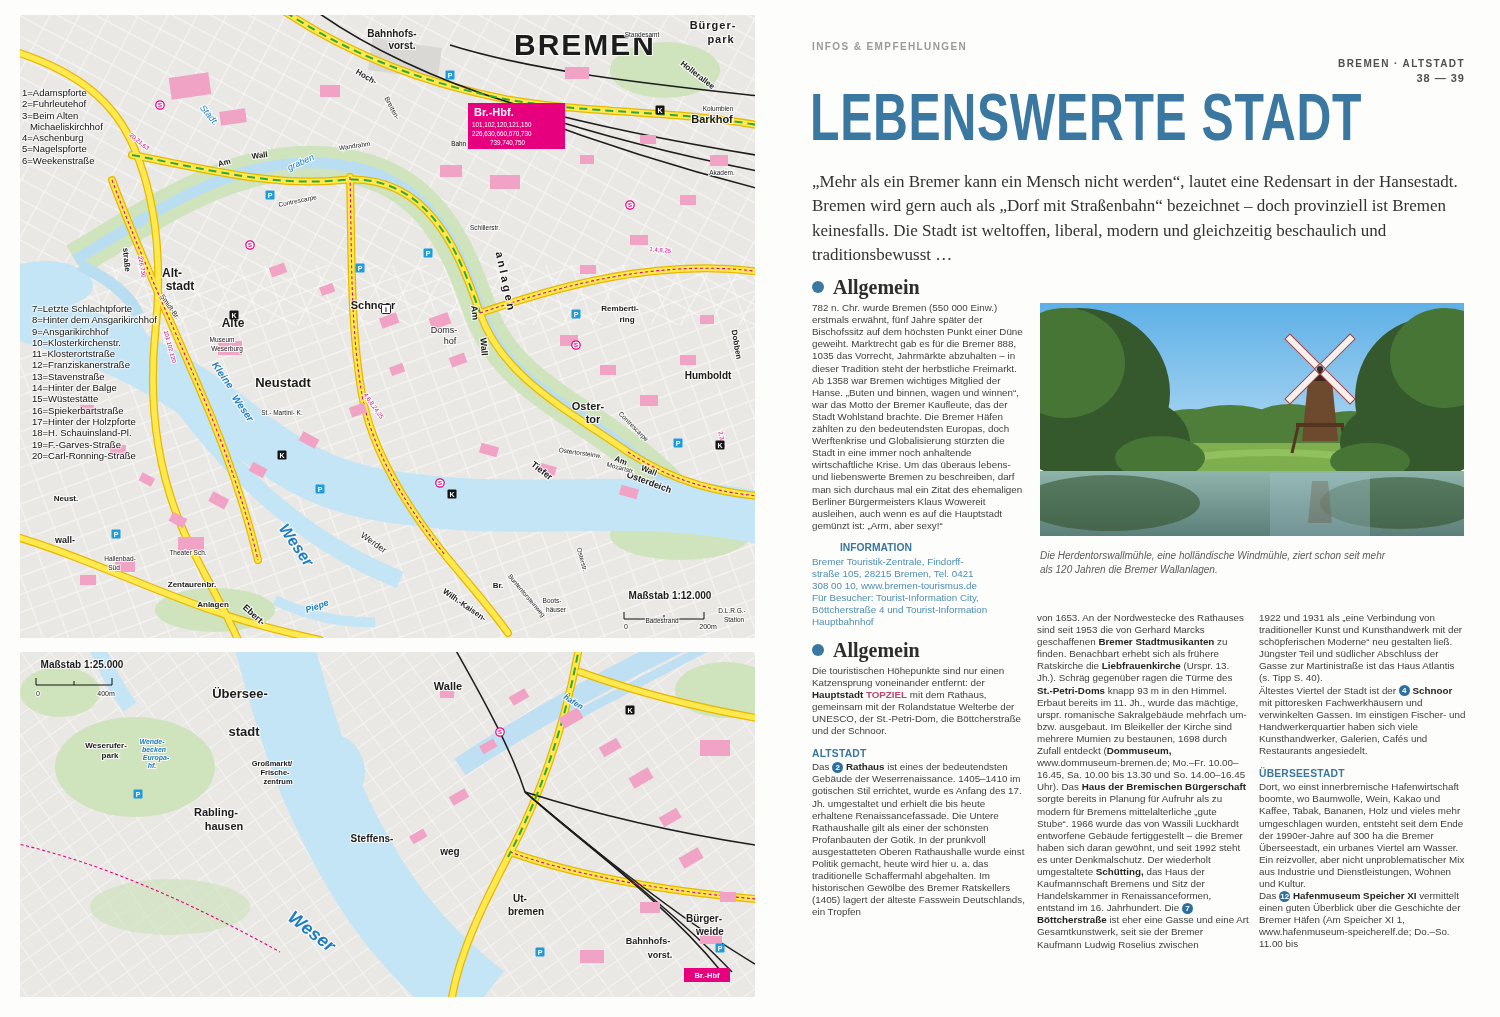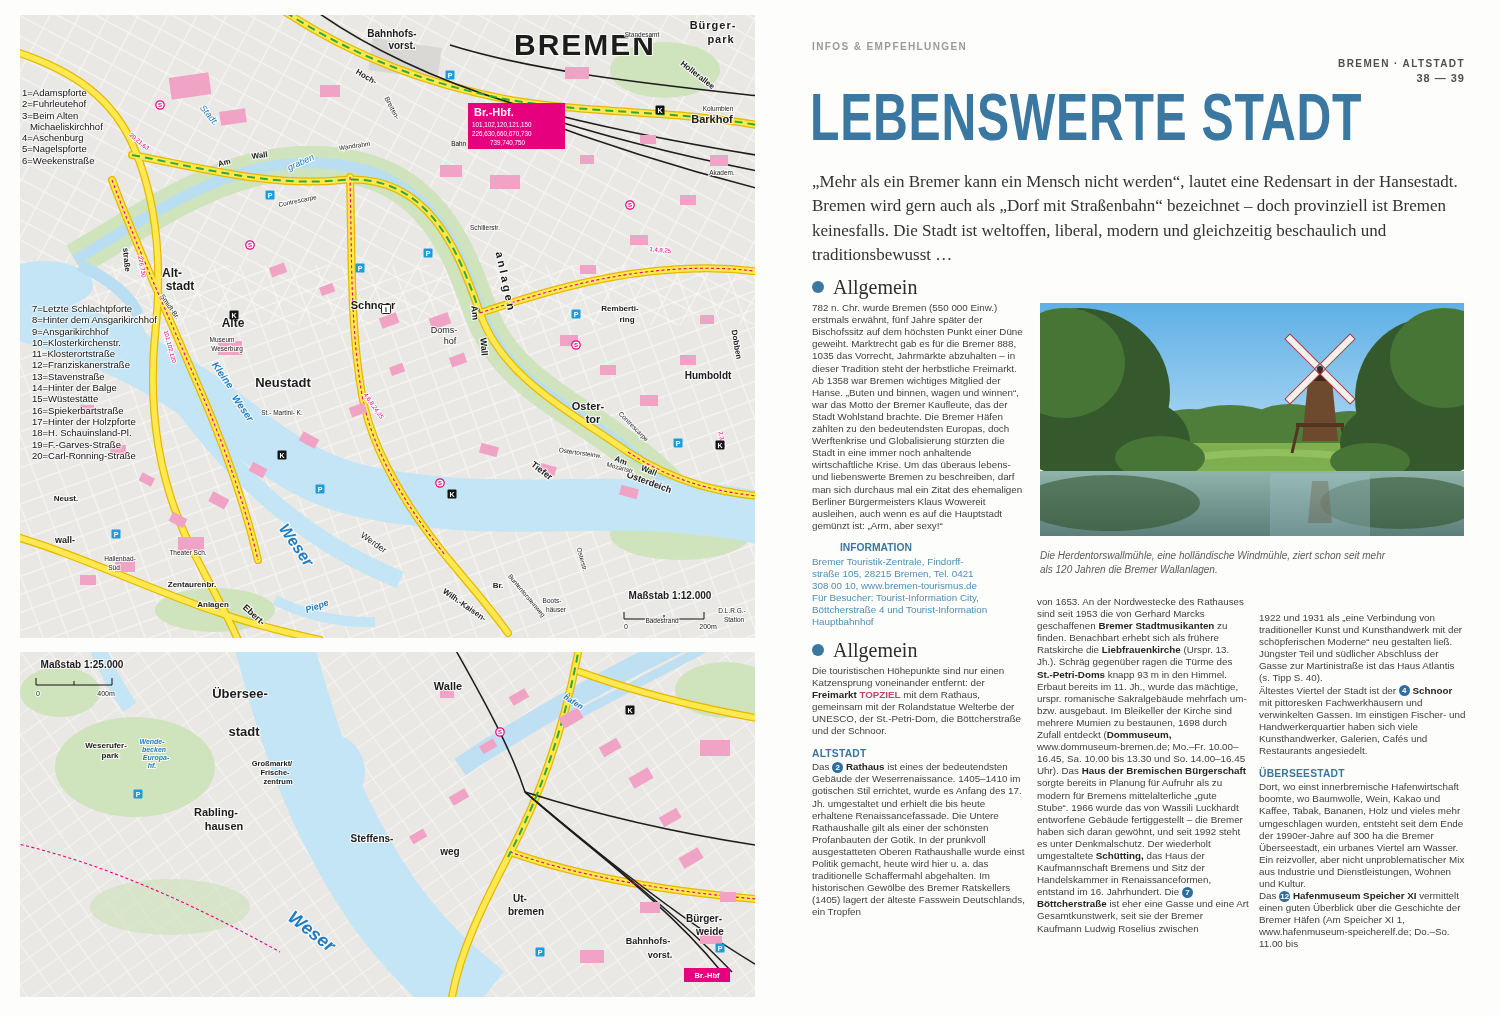--- a/index.html
+++ b/index.html
@@ -20,24 +20,24 @@
   .hdr-left{left:812px;top:41px;font-size:10px;font-weight:bold;letter-spacing:1.4px;color:#9a9a9a;}
   .hdr-right{left:1150px;top:58px;width:315px;text-align:right;font-size:10px;font-weight:bold;letter-spacing:1.4px;color:#4f4f4f;}
   .hdr-pages{margin-top:3px;font-size:11px;letter-spacing:1px;}
   .title{left:810px;top:84px;font-size:66px;font-weight:bold;color:#3a78a2;letter-spacing:1px;
          transform:scaleX(.73);transform-origin:left top;white-space:nowrap;line-height:1;}
   .intro{left:812px;top:170px;width:652px;font-family:"Liberation Serif",serif;
          font-size:17px;line-height:1.43;color:#323232;}
 
   .col{position:absolute;color:#3f3f3f;font-size:9.8px;line-height:12.1px;}
   .col1{left:812px;top:281px;width:214px;}
-  .col2{left:1037px;top:596px;width:212px;}
+  .col2{left:1037px;top:612px;width:212px;}
   .col3{left:1259px;top:612px;width:207px;}
 
-  .sec-head{display:flex;align-items:flex-end;font-family:"Liberation Serif",serif;font-weight:normal;
+  .sec-head{display:flex;align-items:flex-end;font-family:"Liberation Serif",serif;font-weight:bold;
             font-size:20px;color:#2d2d2d;margin:0 0 9px 0;}
   .sec-head .dot{width:12px;height:12px;border-radius:50%;background:#3a78a2;margin-right:9px;flex:0 0 auto;}
   .mt{margin-top:15px;}
   .sub-head{font-size:10.3px;font-weight:bold;color:#39779f;letter-spacing:.2px;margin:11px 0 1px 0;}
   .info-head{font-size:10.3px;font-weight:bold;color:#39779f;margin:10px 0 2px 0;padding-left:28px;}
   .info-line div{color:#4e8fb5;font-size:9.8px;line-height:12.1px;}
   p.body{margin:0;}
   .b{font-weight:bold;color:#262626;}
   .topziel{font-weight:bold;color:#c24669;}
   .badge{display:inline-block;width:11px;height:11px;border-radius:50%;background:#2d6f9e;color:#fff;
@@ -473,21 +473,21 @@
       <div>straße 105, 28215 Bremen, Tel. 0421</div>
       <div>308 00 10, www.bremen-tourismus.de</div>
       <div>Für Besucher: Tourist-Information City,</div>
       <div>Böttcherstraße 4 und Tourist-Information</div>
       <div>Hauptbahnhof</div>
     </div>
   <div class="sec-head mt">
     <span class="dot"></span>
     <span>Allgemein</span>
   </div>
-  <p class="body"><span>Die touristischen Höhepunkte sind nur einen Katzensprung voneinander entfernt: der </span><span class="b">Freimarkt</span><span> </span><span class="topziel">TOPZIEL</span><span> mit dem Rathaus, gemeinsam mit der Rolandstatue Welterbe der UNESCO, der St.-Petri-Dom, die Böttcherstraße und der Schnoor.</span></p>
+  <p class="body"><span>Die touristischen Höhepunkte sind nur einen Katzensprung voneinander entfernt: der </span><span class="b">Hauptstadt</span><span> </span><span class="topziel">TOPZIEL</span><span> mit dem Rathaus, gemeinsam mit der Rolandstatue Welterbe der UNESCO, der St.-Petri-Dom, die Böttcherstraße und der Schnoor.</span></p>
   <div class="sub-head">ALTSTADT</div>
   <p class="body"><span>Das </span><span class="badge">2</span><span> </span><span class="b">Rathaus</span><span> ist eines der bedeutendsten Gebäude der Weserrenaissance. 1405–1410 im gotischen Stil errichtet, wurde es Anfang des 17. Jh. umgestaltet und erhielt die bis heute erhaltene Renaissancefassade. Die Untere Rathaushalle gilt als einer der schönsten Profanbauten der Gotik. In der prunkvoll ausgestatteten Oberen Rathaushalle wurde einst Politik gemacht, heute wird hier u. a. das traditionelle Schaffermahl abgehalten. Im historischen Gewölbe des Bremer Ratskellers (1405) lagert der älteste Fasswein Deutschlands, ein Tropfen</span></p>
 </div>
 
 <div class="abs photo">
   <svg width="424" height="233" viewBox="0 0 424 233">
     <defs>
       <linearGradient id="sky" x1="0" y1="0" x2="0" y2="1">
         <stop offset="0" stop-color="#5fb0e6"></stop>
           <stop offset="1" stop-color="#b8ddf4"></stop>

